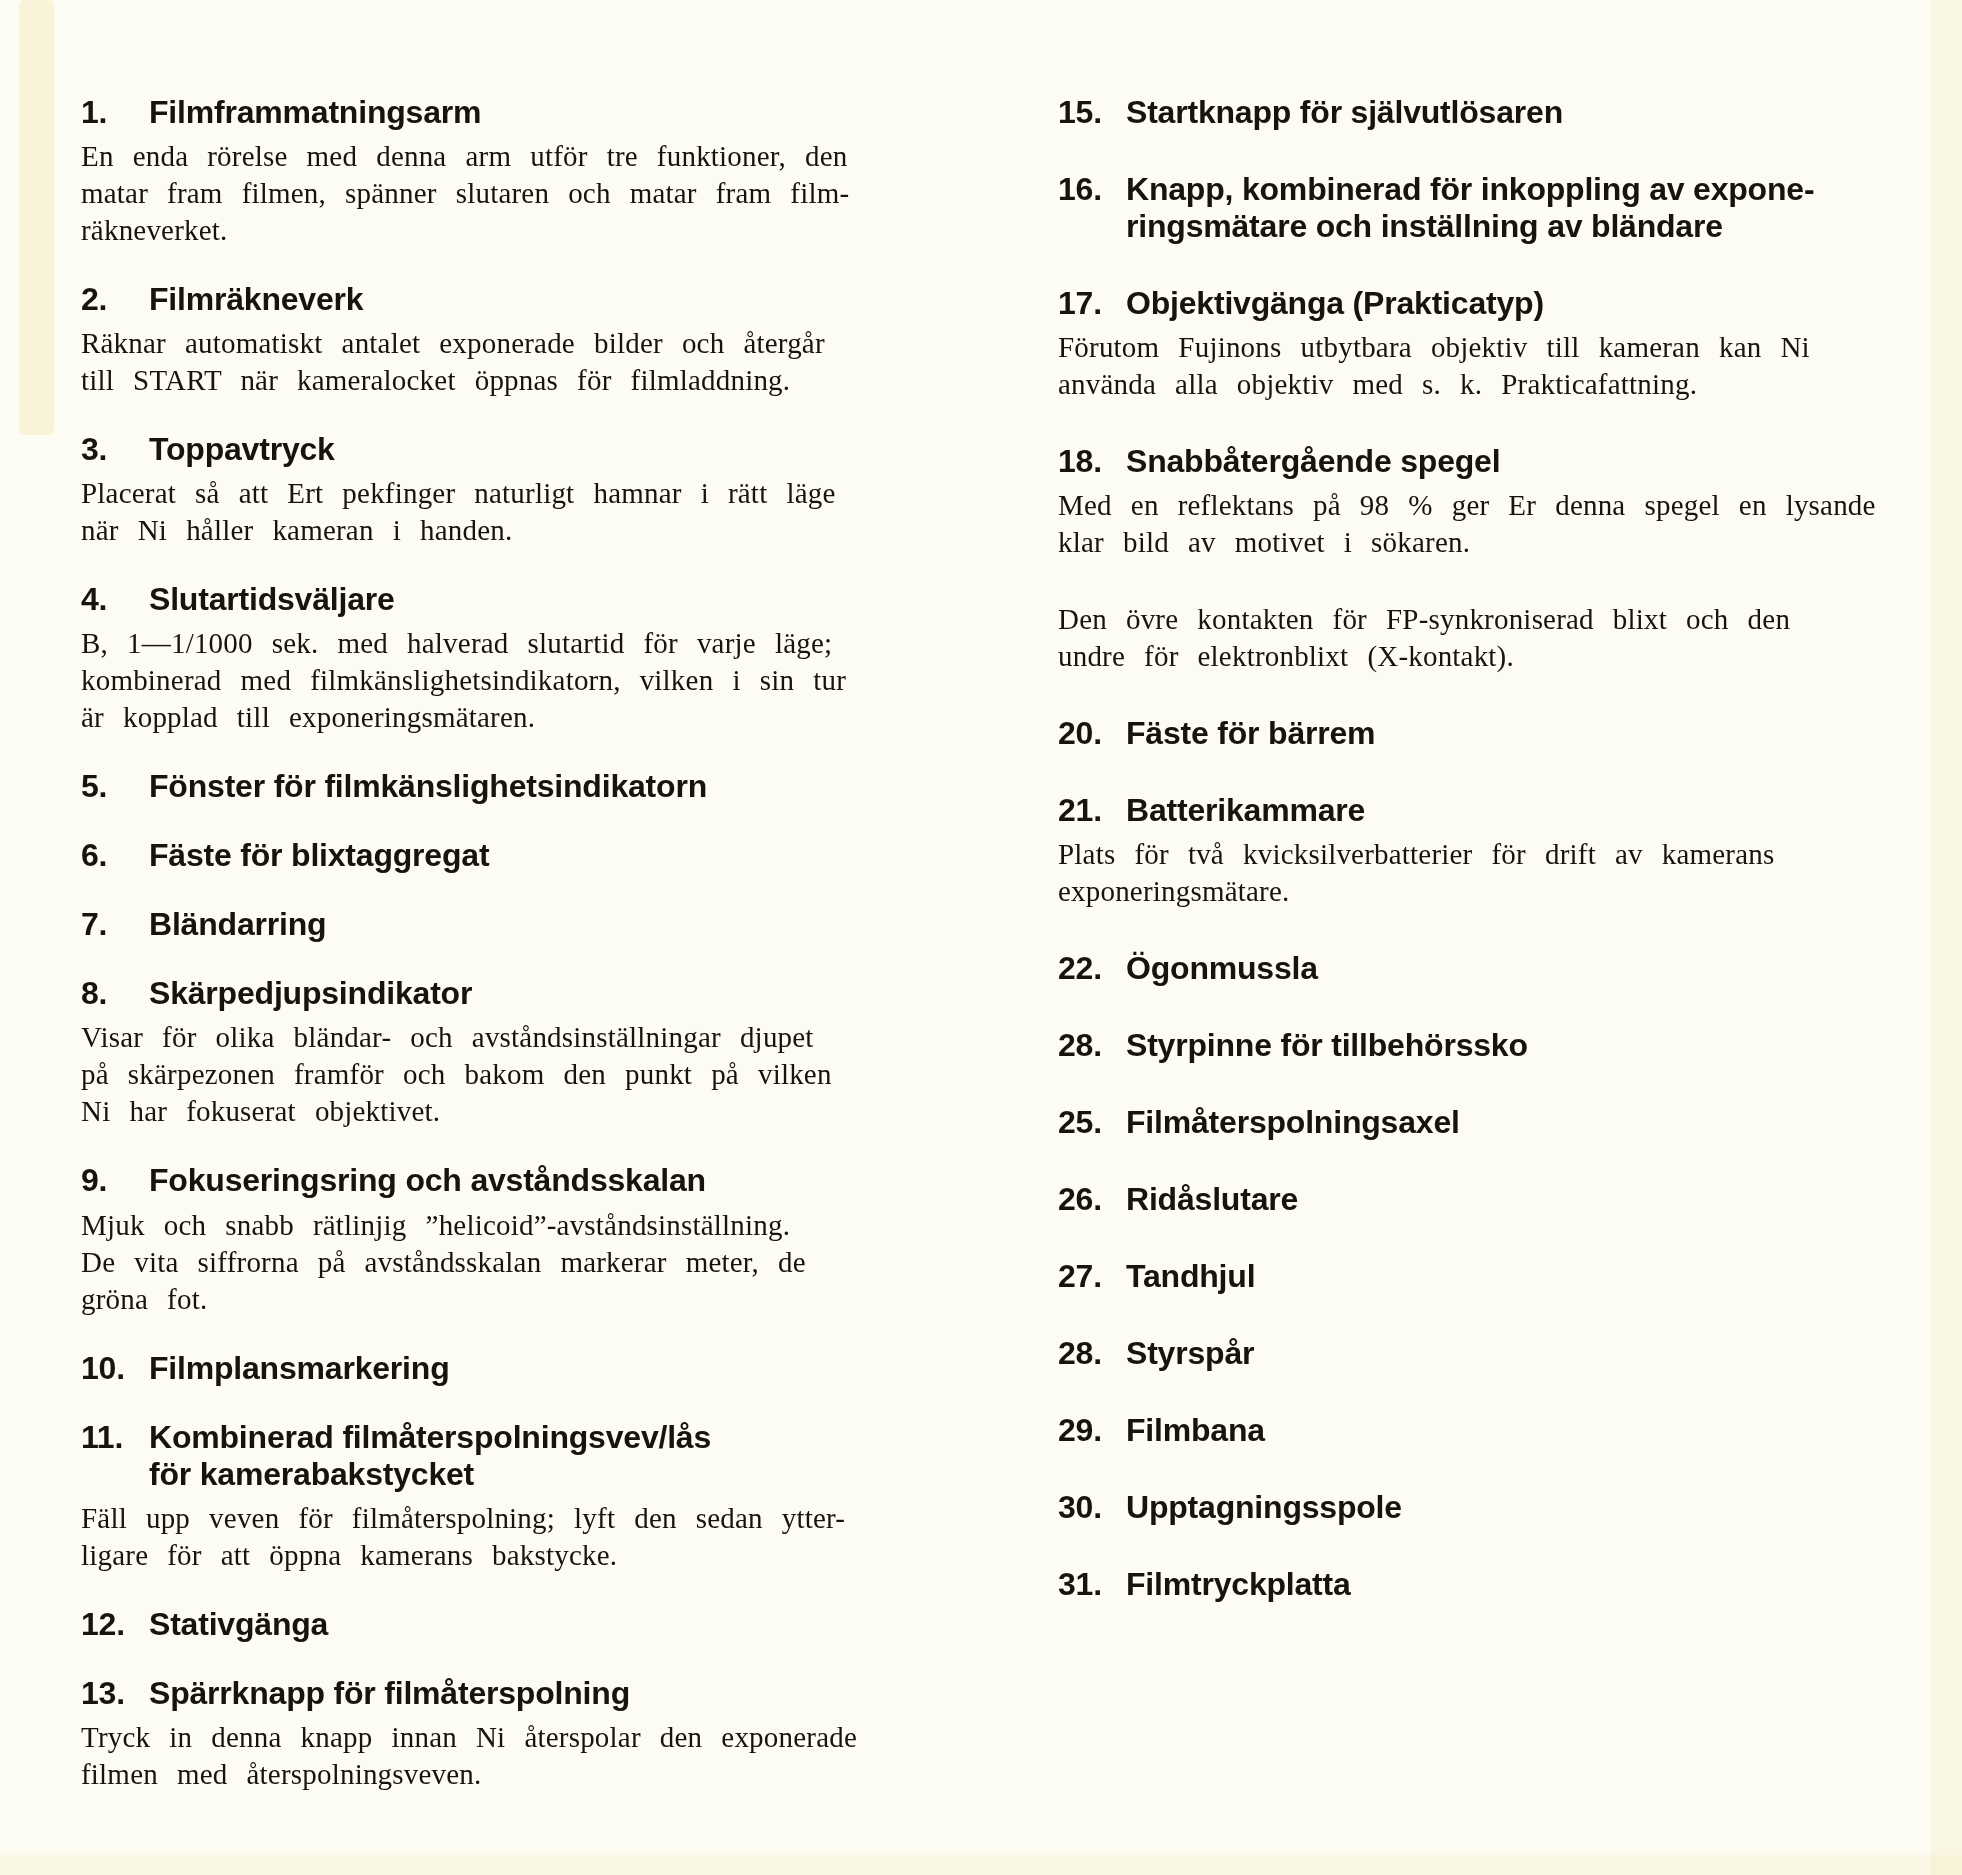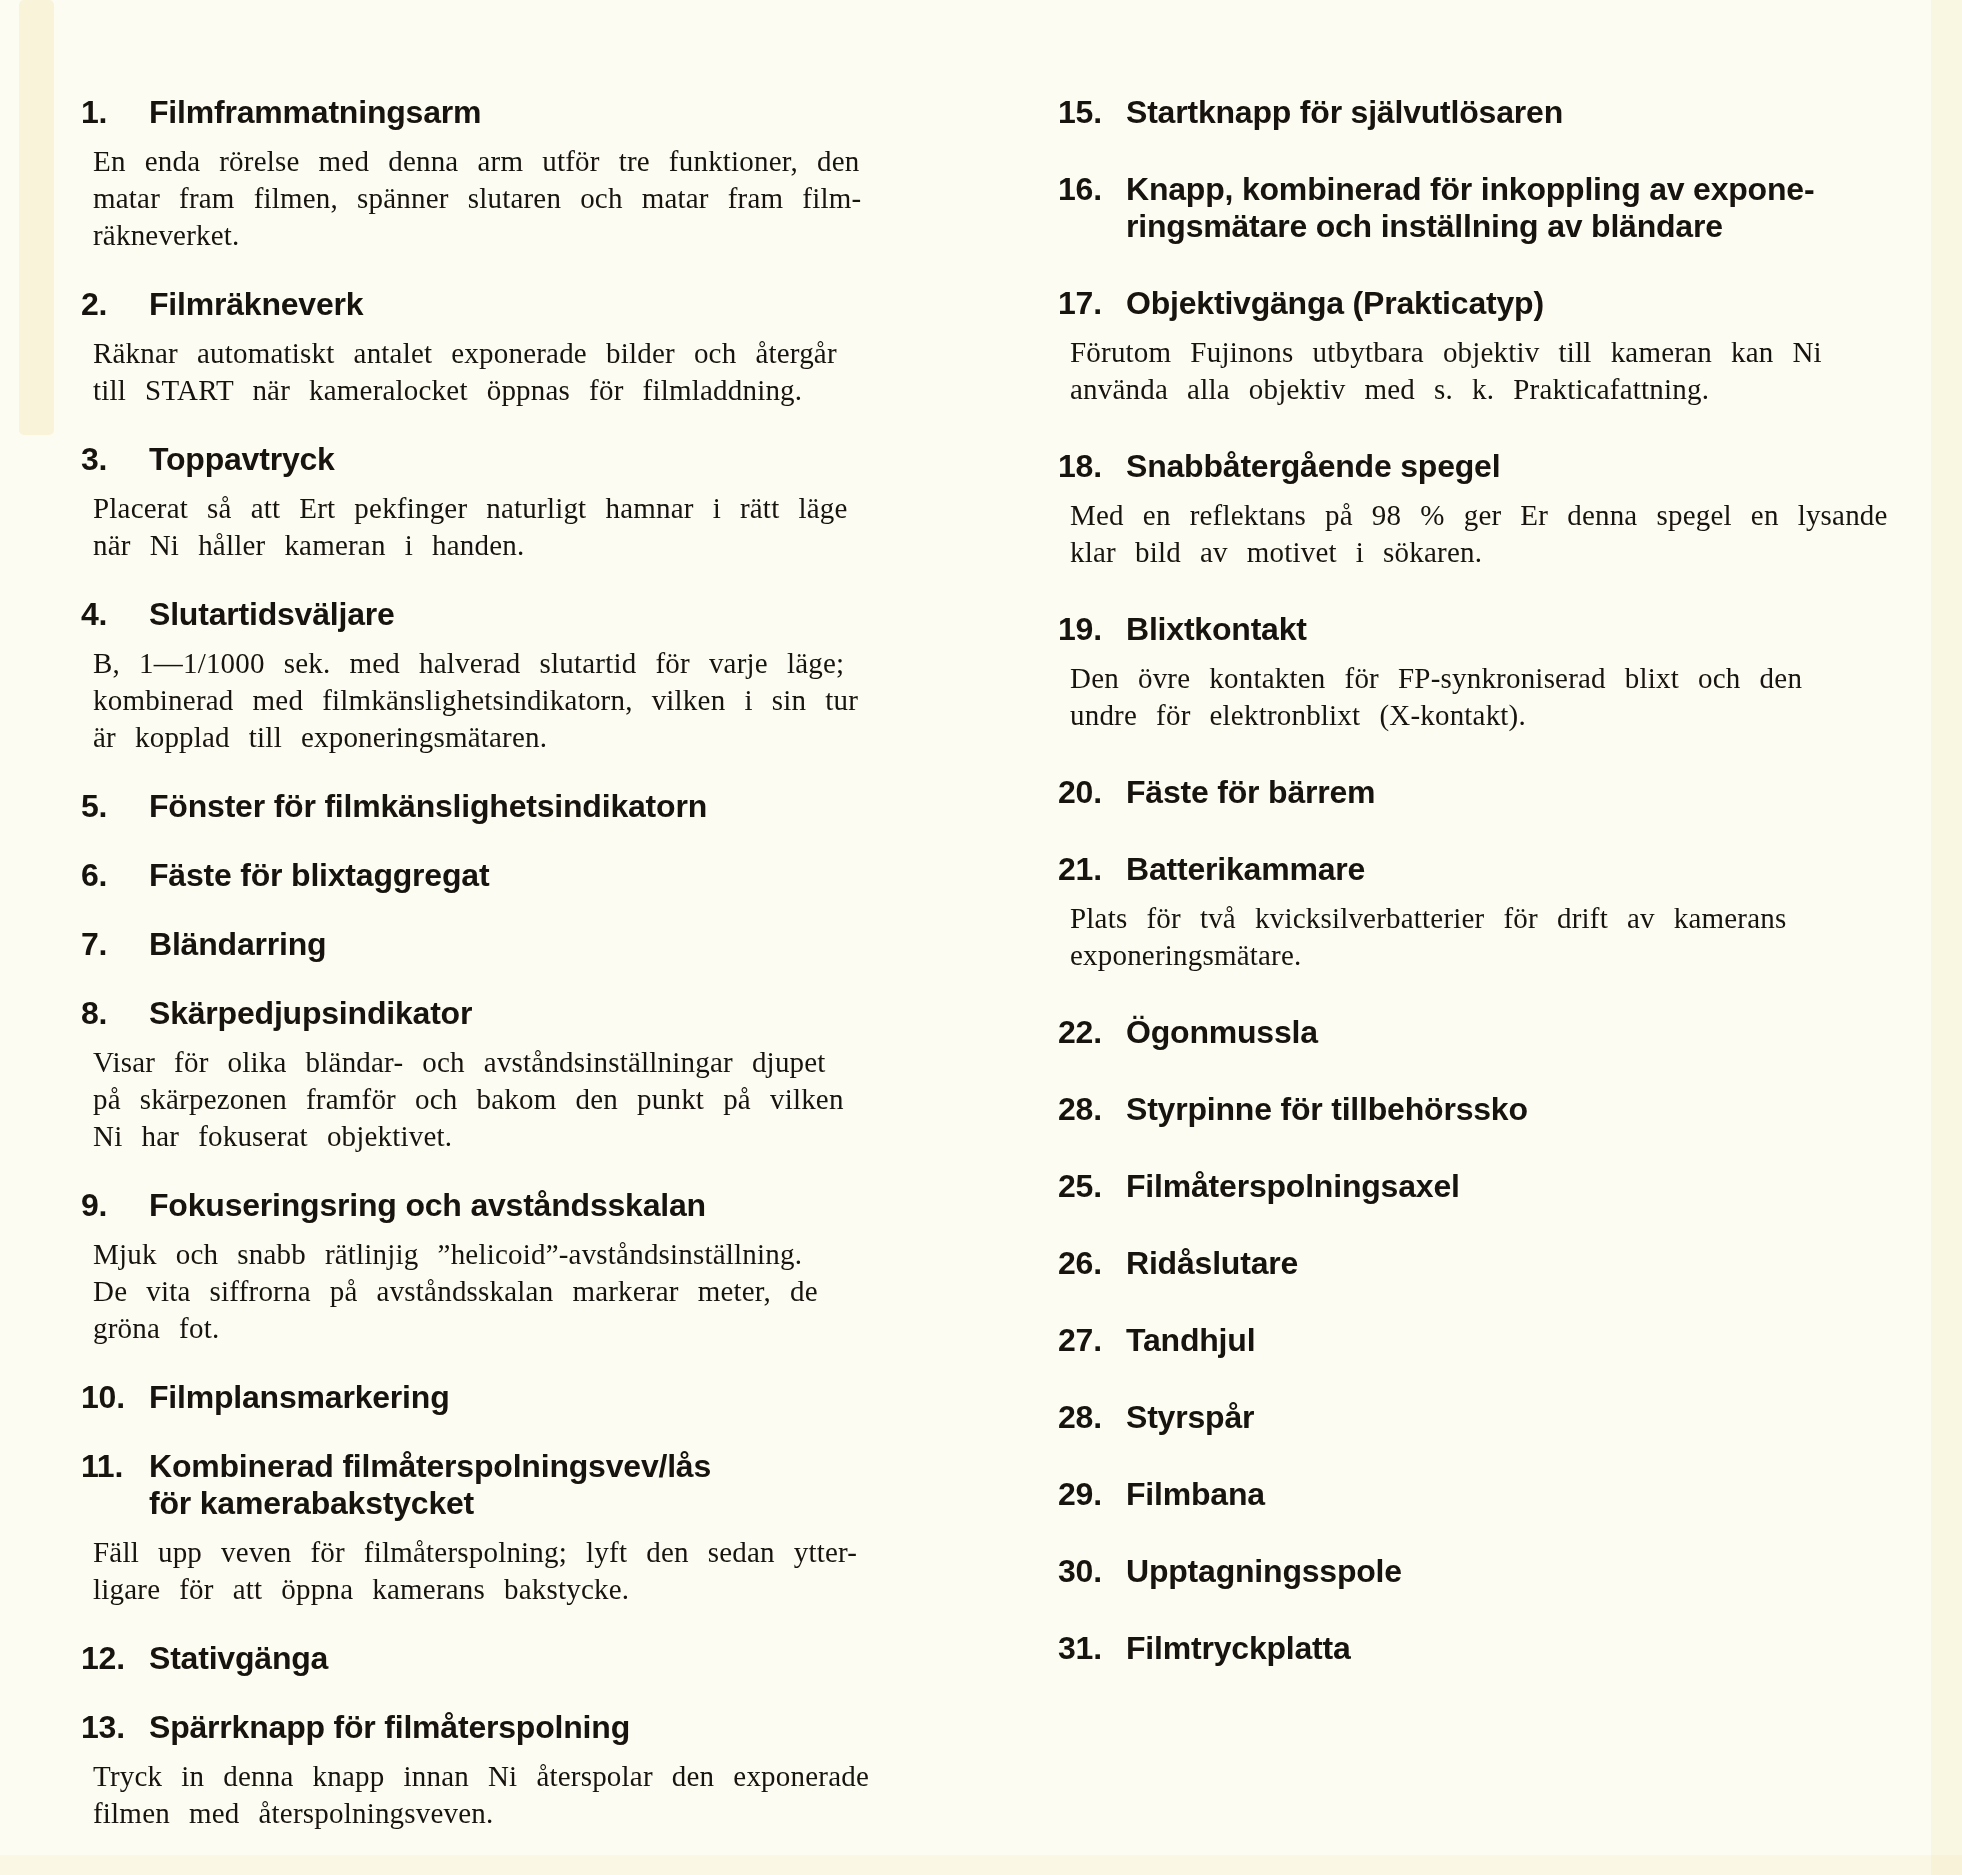--- a/index.html
+++ b/index.html
@@ -38,21 +38,21 @@
     font-family: "Liberation Sans", sans-serif;
     font-weight: 700;
     font-size: 32px;
     line-height: 37px;
     letter-spacing: -0.2px;
   }
   .heading .num { flex: 0 0 68px; }
   .heading .title { flex: 1; white-space: pre-line; }
 
   .body {
-    margin: 12px;
+    margin: 0;
     font-size: 29px;
     line-height: 37px;
     white-space: pre-line;
     word-spacing: 0.40em;
     letter-spacing: 0.2px;
   }
 </style>
 </head>
 <body>
 
@@ -209,24 +209,20 @@
   <article class="item">
     <h2 class="heading">
       <span class="num">18.</span>
       <span class="title">Snabbåtergående spegel</span>
     </h2>
     <p class="body">Med en reflektans på 98 % ger Er denna spegel en lysande
 klar bild av motivet i sökaren.</p>
   </article>
 
   <article class="item">
-    <h2 class="heading">
-      <span class="num">19.</span>
-      <span class="title">Blixtkontakt</span>
-    </h2>
     <p class="body">Den övre kontakten för FP-synkroniserad blixt och den
 undre för elektronblixt (X-kontakt).</p>
   </article>
 
   <article class="item">
     <h2 class="heading">
       <span class="num">20.</span>
       <span class="title">Fäste för bärrem</span>
     </h2>
 

